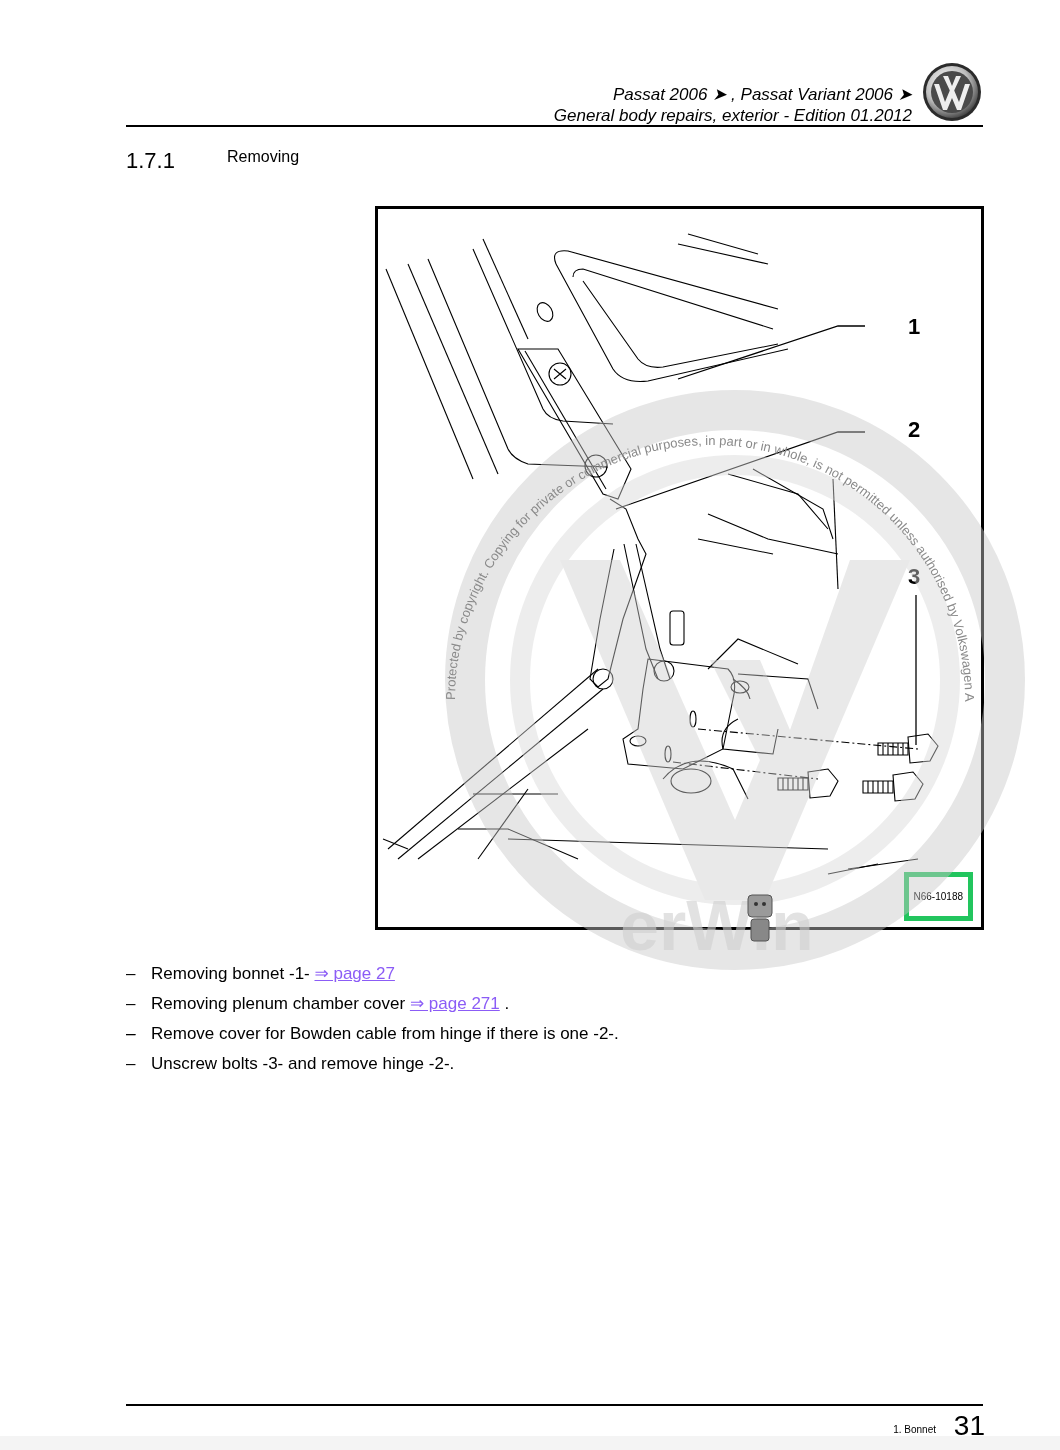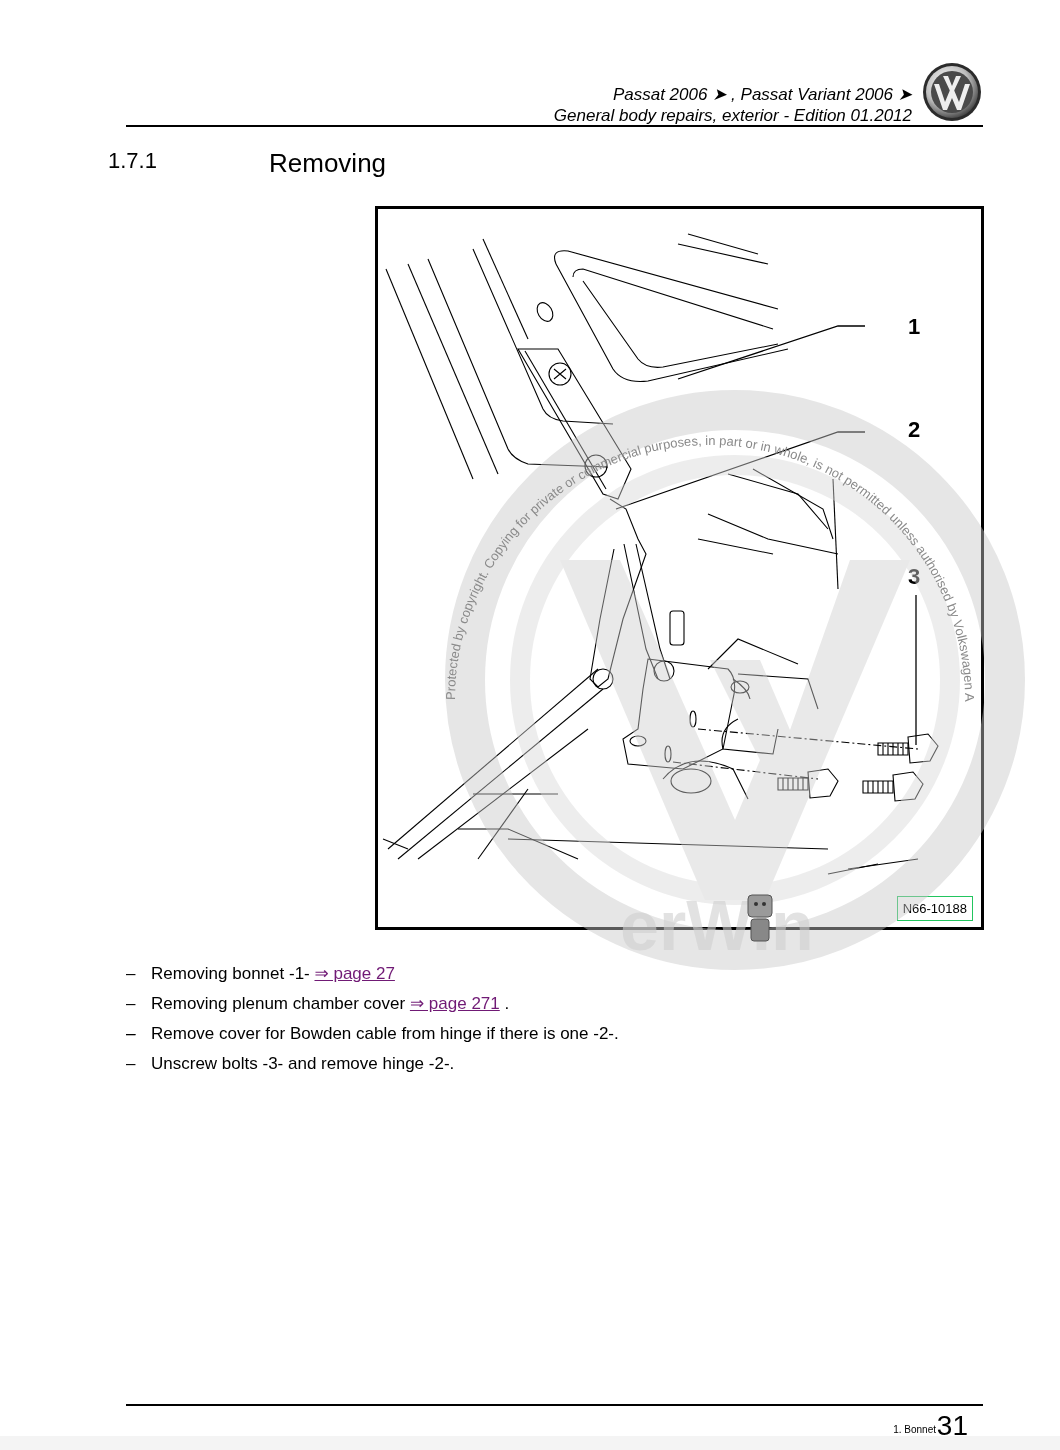--- a/index.html
+++ b/index.html
@@ -16,54 +16,54 @@
     font-size: 17px; line-height: 21px; font-style: italic;
   }
   .vw-logo {
     position: absolute; left: 922px; top: 62px; width: 60px; height: 60px;
   }
   .header-rule {
     position: absolute; left: 126px; top: 125px; width: 857px; height: 2px; background: #000;
   }
   
   .section-num {
-    position: absolute; left: 108px; top: 148px; font-size: 22px; text-align: right;
+    position: absolute; left: 126px; top: 148px; font-size: 22px; text-align: right;
   }
   .section-title {
-    position: absolute; left: 227px; top: 148px; font-size: 26px; margin-left: 42px;
+    position: absolute; left: 227px; top: 148px; font-size: 16px;
   }
   
   .figure {
     position: absolute; left: 375px; top: 206px; width: 603px; height: 718px;
     border: 3px solid #000; background: #fff; overflow: hidden;
   }
   .figure svg { position: absolute; left: 0; top: 0; }
   .callout {
     position: absolute; font-size: 22px; font-weight: bold;
   }
   .fig-id {
-    position: absolute; right: 8px; bottom: 6px; border: 1px solid #22c55e;
-    padding: 4px 5px; font-size: 13px; background: #fff;
+    position: absolute; right: 8px; bottom: 6px; border: 5px solid #22c55e;
+    padding: 14px 5px; font-size: 10px; background: #fff;
   }
   
   .watermark { position: absolute; left: 0; top: 0; width: 1060px; height: 1450px; pointer-events: none; }
   
   .steps {
     position: absolute; left: 126px; top: 964px; width: 500px; list-style: none; margin: 0; padding: 0;
     font-size: 17px; line-height: 20px;
   }
   .steps li { position: relative; padding-left: 25px; margin-bottom: 10px; }
   .steps .dash { position: absolute; left: 0; top: 0; }
-  .steps a { color: #701a75; text-decoration: underline; }
+  .steps a { color: #8b5cf6; text-decoration: underline; }
   
   .footer-rule {
     position: absolute; left: 126px; top: 1404px; width: 857px; height: 2px; background: #000;
   }
   .footer-chapter { position: absolute; right: 124px; top: 1424px; font-size: 10px; }
-  .footer-page { position: absolute; right: 92px; top: 1410px; font-size: 28px; }
+  .footer-page { position: absolute; right: 75px; top: 1410px; font-size: 28px; }
 </style>
 </head>
 <body>
 
 <div class="page-bottom-shade"></div>
 
 <div class="header-text">
   <div>Passat 2006 ➤ , Passat Variant 2006 ➤</div>
   <div>General body repairs, exterior - Edition 01.2012</div>
 </div>

